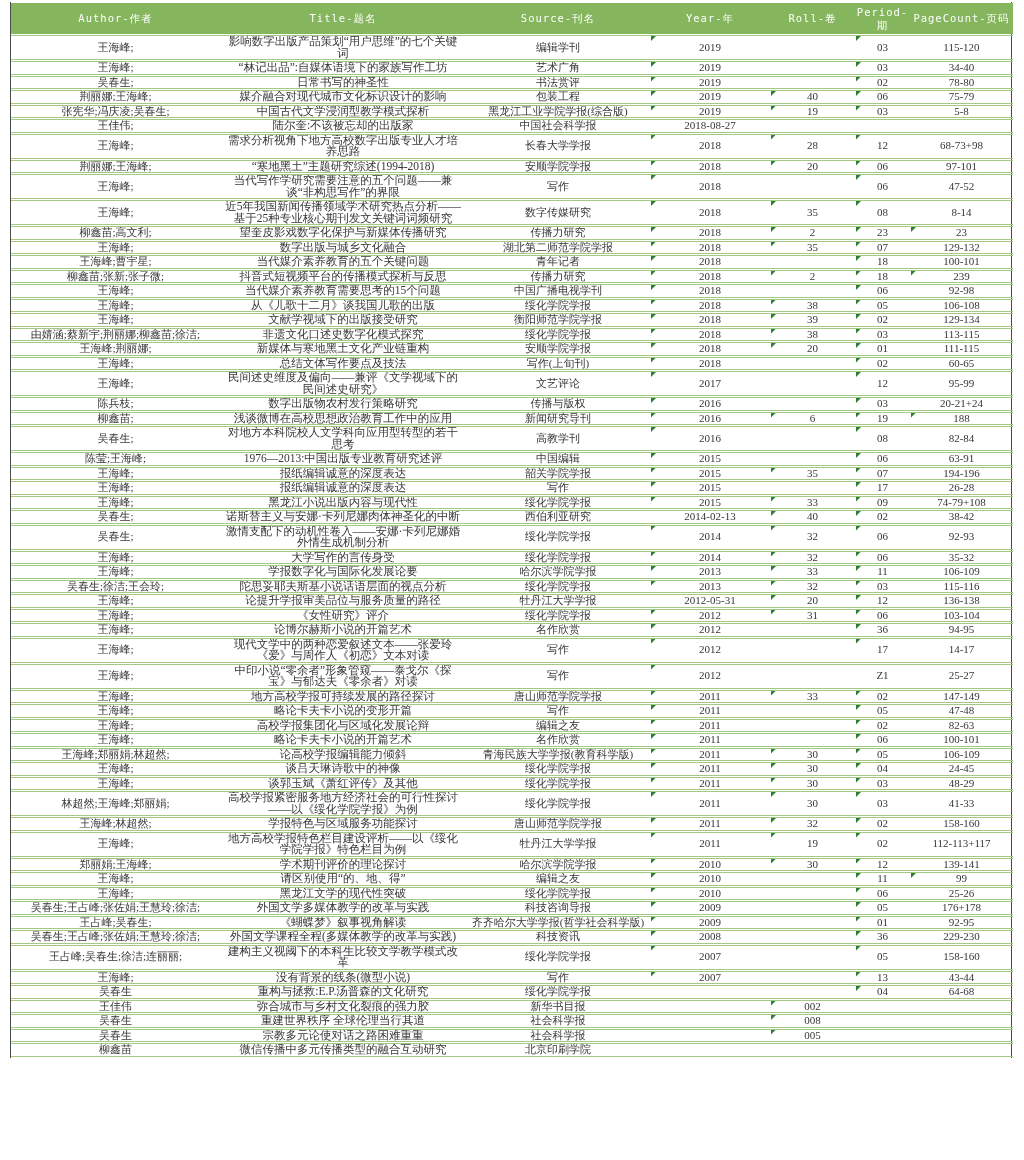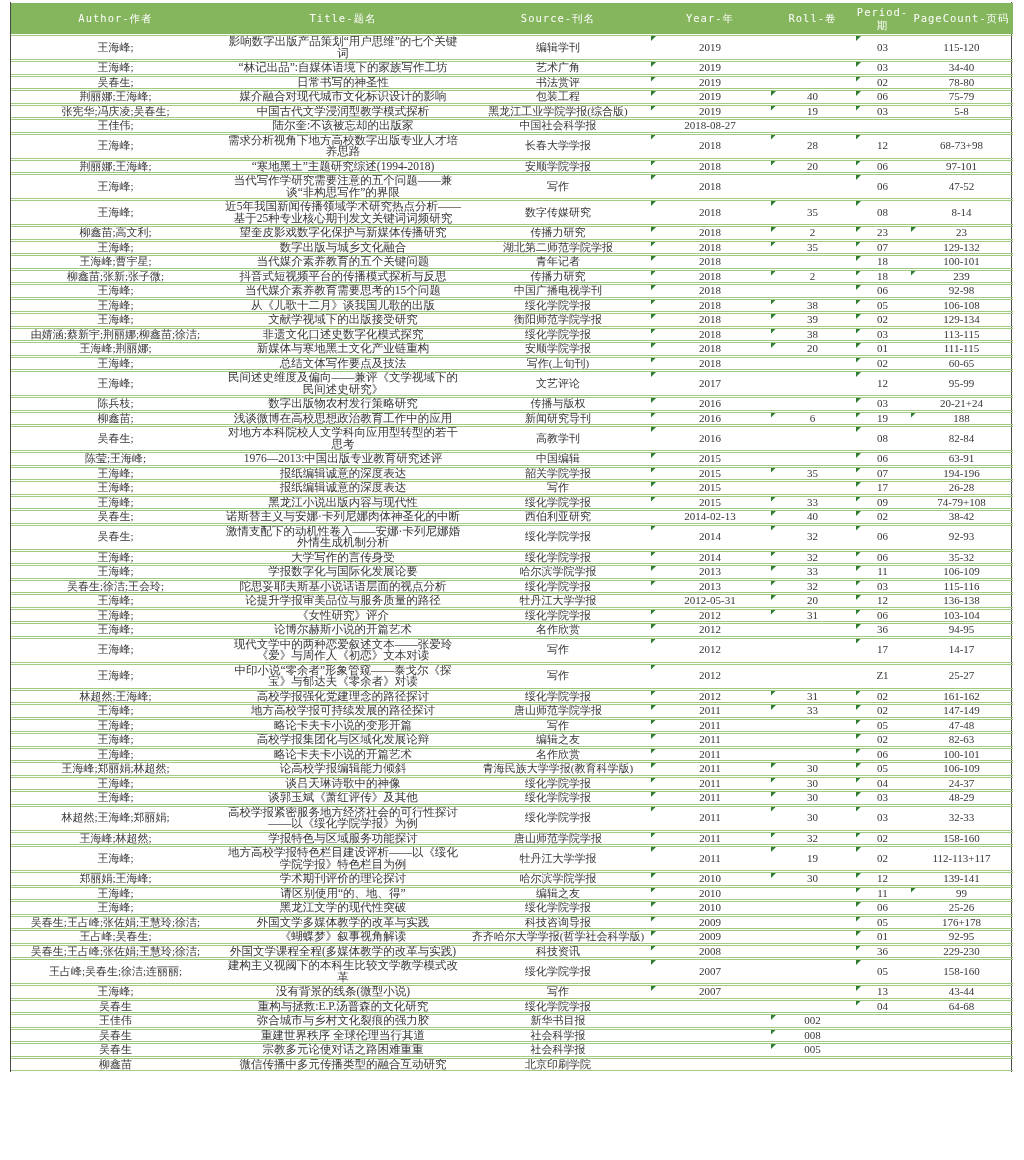--- a/index.html
+++ b/index.html
@@ -409,29 +409,20 @@
         <tr>
           <td class="cell-author">王海峰;</td>
           <td class="cell-title">中印小说“零余者”形象管窥——泰戈尔《探宝》与郁达夫《零余者》对读</td>
           <td class="cell-source">写作</td>
           <td class="cell-year"><span class="flag"></span>2012</td>
           <td class="cell-roll"></td>
           <td class="cell-period">Z1</td>
           <td class="cell-pages">25-27</td>
         </tr>
         <tr>
-          <td class="cell-author">林超然;王海峰;</td>
-          <td class="cell-title">高校学报强化党建理念的路径探讨</td>
-          <td class="cell-source">绥化学院学报</td>
-          <td class="cell-year"><span class="flag"></span>2012</td>
-          <td class="cell-roll"><span class="flag"></span>31</td>
-          <td class="cell-period"><span class="flag"></span>02</td>
-          <td class="cell-pages">161-162</td>
-        </tr>
-        <tr>
           <td class="cell-author">王海峰;</td>
           <td class="cell-title">地方高校学报可持续发展的路径探讨</td>
           <td class="cell-source">唐山师范学院学报</td>
           <td class="cell-year"><span class="flag"></span>2011</td>
           <td class="cell-roll"><span class="flag"></span>33</td>
           <td class="cell-period"><span class="flag"></span>02</td>
           <td class="cell-pages">147-149</td>
         </tr>
         <tr>
           <td class="cell-author">王海峰;</td>
@@ -469,39 +460,39 @@
           <td class="cell-period"><span class="flag"></span>05</td>
           <td class="cell-pages">106-109</td>
         </tr>
         <tr>
           <td class="cell-author">王海峰;</td>
           <td class="cell-title">谈吕天琳诗歌中的神像</td>
           <td class="cell-source">绥化学院学报</td>
           <td class="cell-year"><span class="flag"></span>2011</td>
           <td class="cell-roll"><span class="flag"></span>30</td>
           <td class="cell-period"><span class="flag"></span>04</td>
-          <td class="cell-pages">24-37</td>
+          <td class="cell-pages">24-45</td>
         </tr>
         <tr>
           <td class="cell-author">王海峰;</td>
           <td class="cell-title">谈郭玉斌《萧红评传》及其他</td>
           <td class="cell-source">绥化学院学报</td>
           <td class="cell-year"><span class="flag"></span>2011</td>
           <td class="cell-roll"><span class="flag"></span>30</td>
           <td class="cell-period"><span class="flag"></span>03</td>
           <td class="cell-pages">48-29</td>
         </tr>
         <tr>
           <td class="cell-author">林超然;王海峰;郑丽娟;</td>
           <td class="cell-title">高校学报紧密服务地方经济社会的可行性探讨——以《绥化学院学报》为例</td>
           <td class="cell-source">绥化学院学报</td>
           <td class="cell-year"><span class="flag"></span>2011</td>
           <td class="cell-roll"><span class="flag"></span>30</td>
           <td class="cell-period"><span class="flag"></span>03</td>
-          <td class="cell-pages">32-33</td>
+          <td class="cell-pages">41-33</td>
         </tr>
         <tr>
           <td class="cell-author">王海峰;林超然;</td>
           <td class="cell-title">学报特色与区域服务功能探讨</td>
           <td class="cell-source">唐山师范学院学报</td>
           <td class="cell-year"><span class="flag"></span>2011</td>
           <td class="cell-roll"><span class="flag"></span>32</td>
           <td class="cell-period"><span class="flag"></span>02</td>
           <td class="cell-pages">158-160</td>
         </tr>

